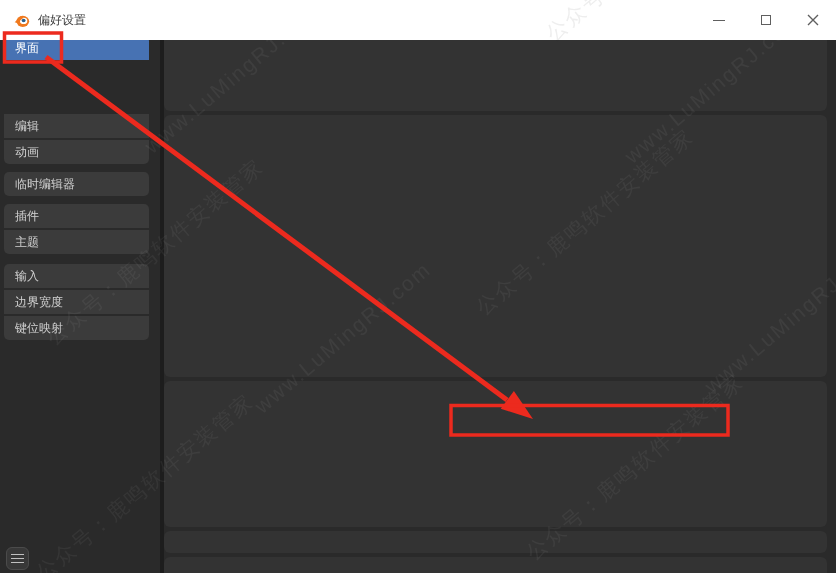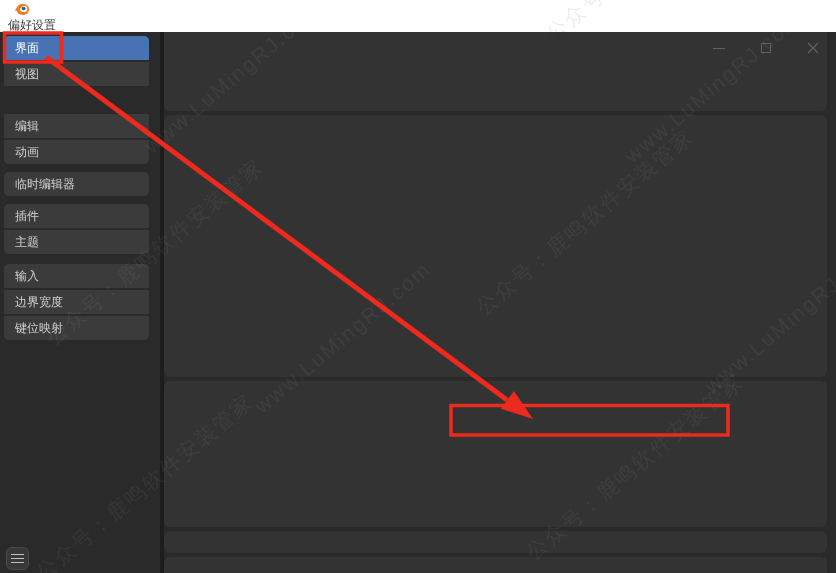--- a/index.html
+++ b/index.html
@@ -1,21 +1,21 @@
 <!DOCTYPE html>
 <html><head>
 <meta charset="utf-8">
 <style>
   * { margin:0; padding:0; box-sizing:border-box; }
   html,body { background:#555; }
   body { font-family:"Liberation Sans","DejaVu Sans",sans-serif; }
   #screen { position:relative; width:836px; height:573px; overflow:hidden; background:#2a2a2a; }
 
   
-  .titlebar { position:absolute; left:0; top:0; width:836px; height:32px; background:#ffffff; z-index:3; display:flex; align-items:flex-start;flex-direction:column; }
+  .titlebar { position:absolute; left:0; top:0; width:836px; height:40px; background:#ffffff; z-index:3; display:flex; align-items:center; }
   .titlebar .logo { margin-left:13px; width:17px; height:17px; flex:none; }
   .titlebar .title { margin-left:8px; font-size:12px; color:#3d3d3d; }
   .winbtns { margin-left:auto; display:flex; height:28px; }
   .wbtn { width:47px; height:28px; display:flex; align-items:center; justify-content:center; cursor:pointer; }
   .glyph-min { width:12px; height:0; border-top:1.4px solid #5f5f5f; }
   .glyph-max { width:10px; height:10px; border:1.4px solid #5f5f5f; }
 
   
   .sidebar-divider { position:absolute; left:160px; top:28px; width:4px; height:545px; background:#1d1d1d; z-index:2; }
   .side-btn { position:absolute; left:4px; width:145px; height:24px; background:#3b3b3b; color:#d2d2d2; font-size:12px; line-height:24px; padding-left:11px; z-index:2; cursor:pointer; }
@@ -76,21 +76,20 @@
       <span class="wbtn">
         <svg width="12" height="12" viewBox="0 0 12 12">
             <path d="M1 1 L11 11 M11 1 L1 11" stroke="#5f5f5f" stroke-width="1.4"></path>
           </svg>
       </span>
     </div>
   </div>
 
   <div class="sidebar-divider"></div>
   <div class="side-btn sel r-top" style="top:36px">界面</div>
-  <div class="side-btn" style="top:62px">视图</div>
   <div class="side-btn" style="top:114px">编辑</div>
   <div class="side-btn r-bot" style="top:140px">动画</div>
   <div class="side-btn r-all" style="top:172px">临时编辑器</div>
   <div class="side-btn r-top" style="top:204px">插件</div>
   <div class="side-btn r-bot" style="top:230px">主题</div>
   <div class="side-btn r-top" style="top:264px">输入</div>
   <div class="side-btn" style="top:290px">边界宽度</div>
   <div class="side-btn r-bot" style="top:316px">键位映射</div>
   <div class="burger">
       <i></i>

